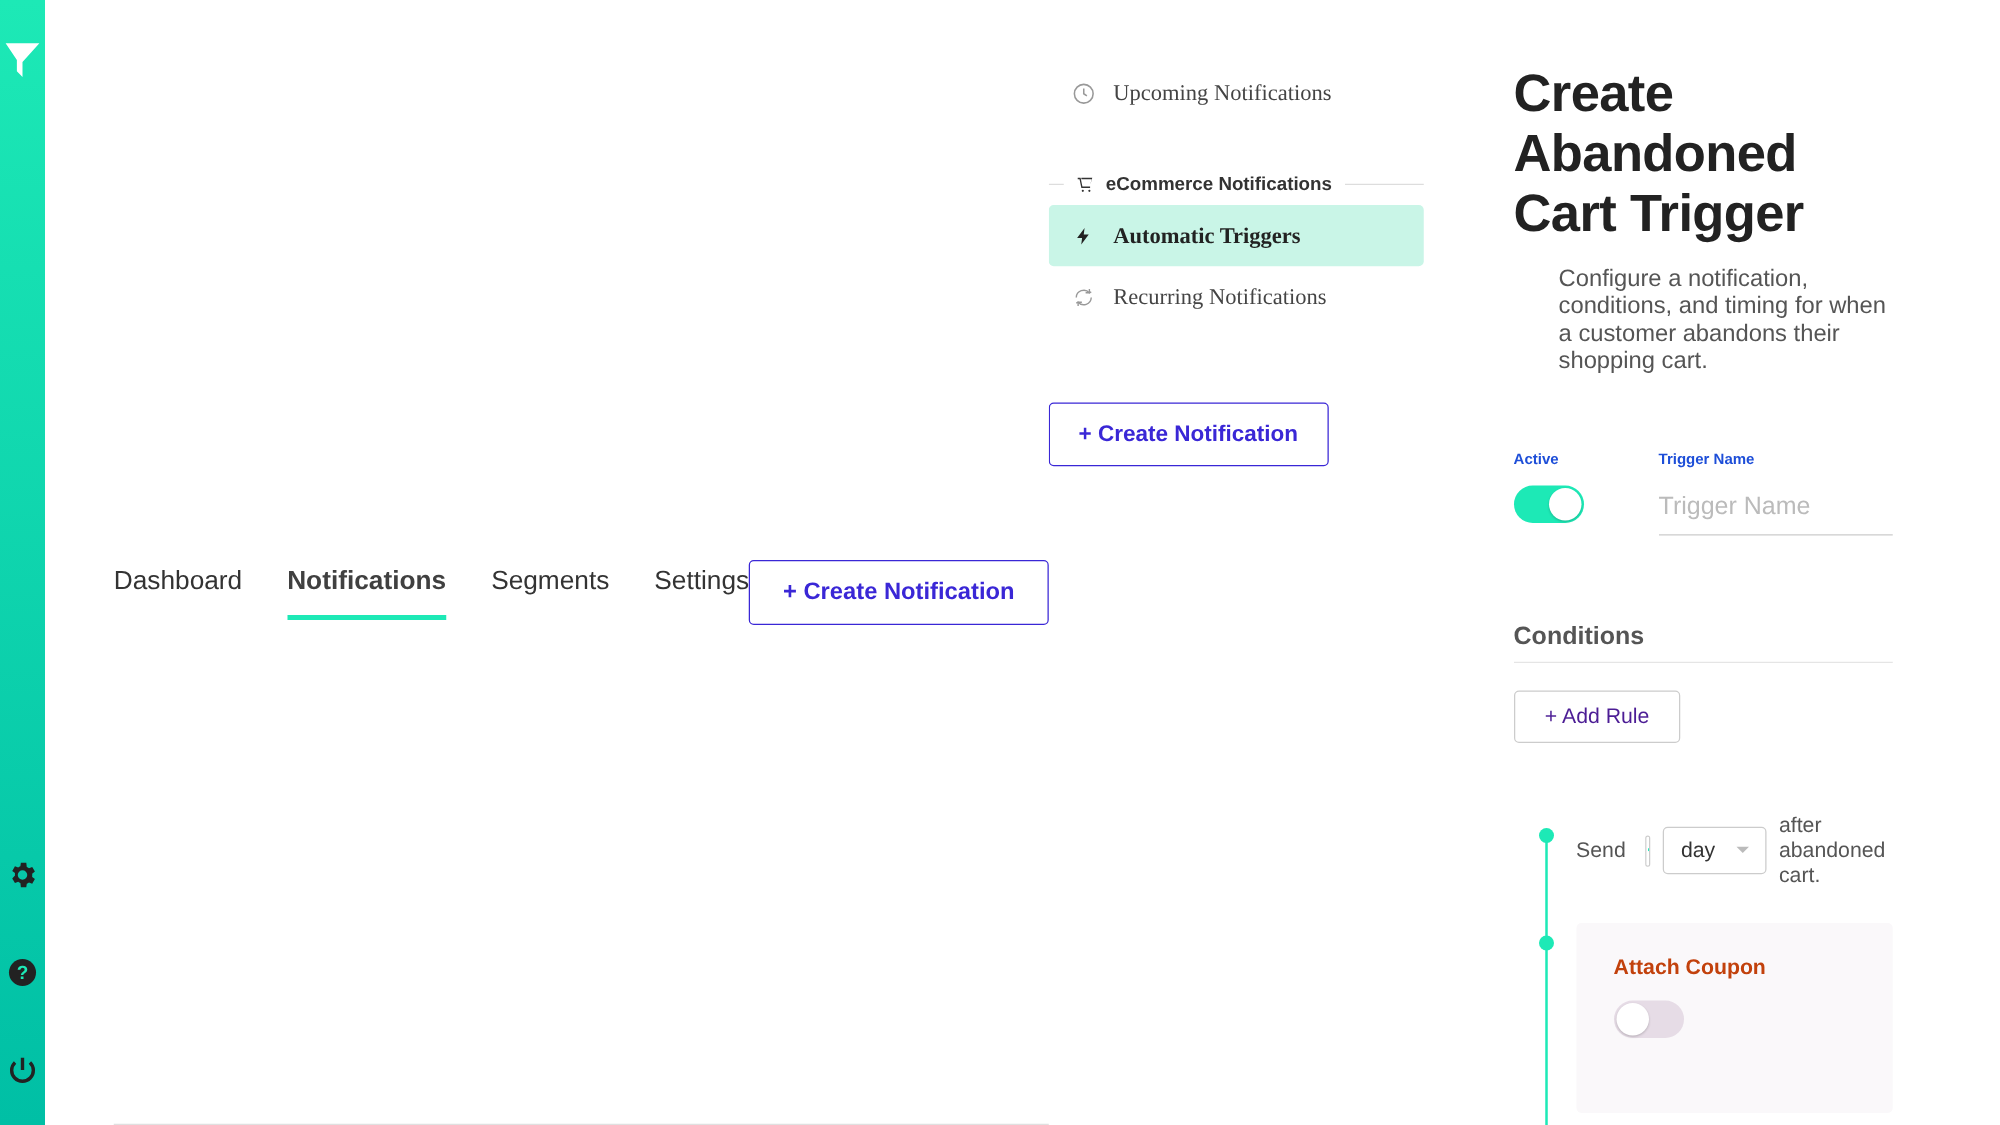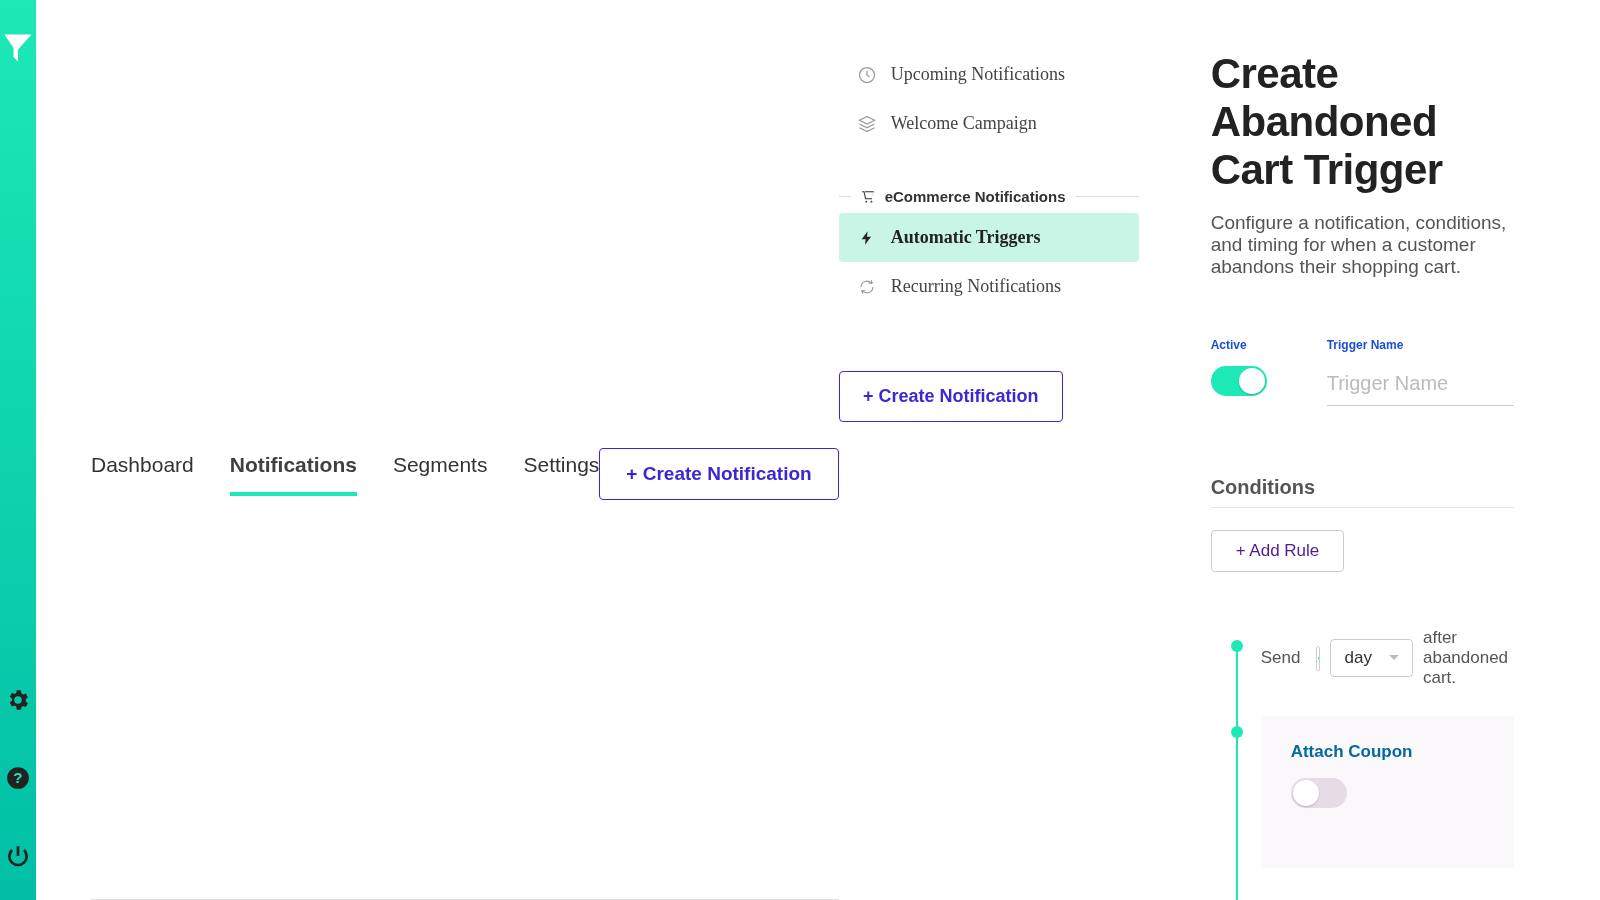--- a/index.html
+++ b/index.html
@@ -118,21 +118,21 @@
   cursor: pointer;
 }
 .form-area { flex: 1; padding-left: 72px; overflow-y: auto; }
 .page-title {
   font-size: 42px;
   font-weight: 800;
   color: #222;
   letter-spacing: -0.5px;
   margin-bottom: 18px;
 }
-.page-sub { font-size: 19px; color: #555; margin-bottom: 60px; }
+.page-sub { font-size: 19px; color: #555; margin-bottom: 60px; margin-left: 36px; }
 .row1 { display: flex; gap: 60px; align-items: flex-start; margin-bottom: 70px; }
 .fld-label { font-size: 12px; font-weight: 700; color: #1d4ed8; margin-bottom: 14px; display: block; }
 .toggle {
   width: 56px; height: 30px; border-radius: 30px; position: relative; cursor: pointer;
 }
 .toggle.on { background: #1de9b6; }
 .toggle.off { background: #e6dce6; }
 .toggle .knob {
   width: 26px; height: 26px; border-radius: 50%; background: #fff; position: absolute; top: 2px;
   box-shadow: 0 1px 2px rgba(0,0,0,0.2);
@@ -231,21 +231,21 @@
 }
 .coupon-card {
   background: #faf8fa;
   border-radius: 4px;
   padding: 26px 30px 60px 30px;
   position: relative;
   margin-left: 20px;
   margin-top: 14px;
 }
 .coupon-card .t-dot { left: -30px; top: 10px; }
-.coupon-label { font-size: 17px; font-weight: 700; color: #0369a1; margin-bottom: 16px; }
+.coupon-label { font-size: 17px; font-weight: 700; color: #c2410c; margin-bottom: 16px; }
 svg { display: block; }
 </style>
 </head>
 <body>
 
 <div class="left-rail">
   <div class="logo">
     <svg viewBox="0 0 24 24" width="36" height="36">
         <path d="M3 3 L21 3 L12 13 L12 21 L9 18 L9 12 Z" fill="#fff"></path>
       </svg>
@@ -283,30 +283,20 @@
   <div class="content">
     <div class="sidebar">
       <div class="side-item">
         <span class="icon">
           <svg viewBox="0 0 24 24" width="20" height="20" fill="none" stroke="#999" stroke-width="1.5">
               <circle cx="12" cy="12" r="9"></circle>
               <path d="M12 7v5l3 2"></path>
             </svg>
         </span>
         <span>Upcoming Notifications</span>
-      </div>
-      <div class="side-item">
-        <span class="icon">
-          <svg viewBox="0 0 24 24" width="20" height="20" fill="none" stroke="#999" stroke-width="1.5">
-              <path d="M12 3l9 4.5-9 4.5-9-4.5z"></path>
-              <path d="M3 12l9 4.5 9-4.5"></path>
-              <path d="M3 16.5l9 4.5 9-4.5"></path>
-            </svg>
-        </span>
-        <span>Welcome Campaign</span>
       </div>
 
       <div class="side-section">
         <span class="line-left"></span>
         <span>
           <svg viewBox="0 0 24 24" width="14" height="14" fill="#333">
               <path d="M7 4h14l-2 8H8L6 2H2v2h2.5L7 16h12v-2H8.5L8 12h11l3-10H7z"></path>
               <circle cx="9" cy="20" r="1.5"></circle>
               <circle cx="18" cy="20" r="1.5"></circle>
             </svg>

